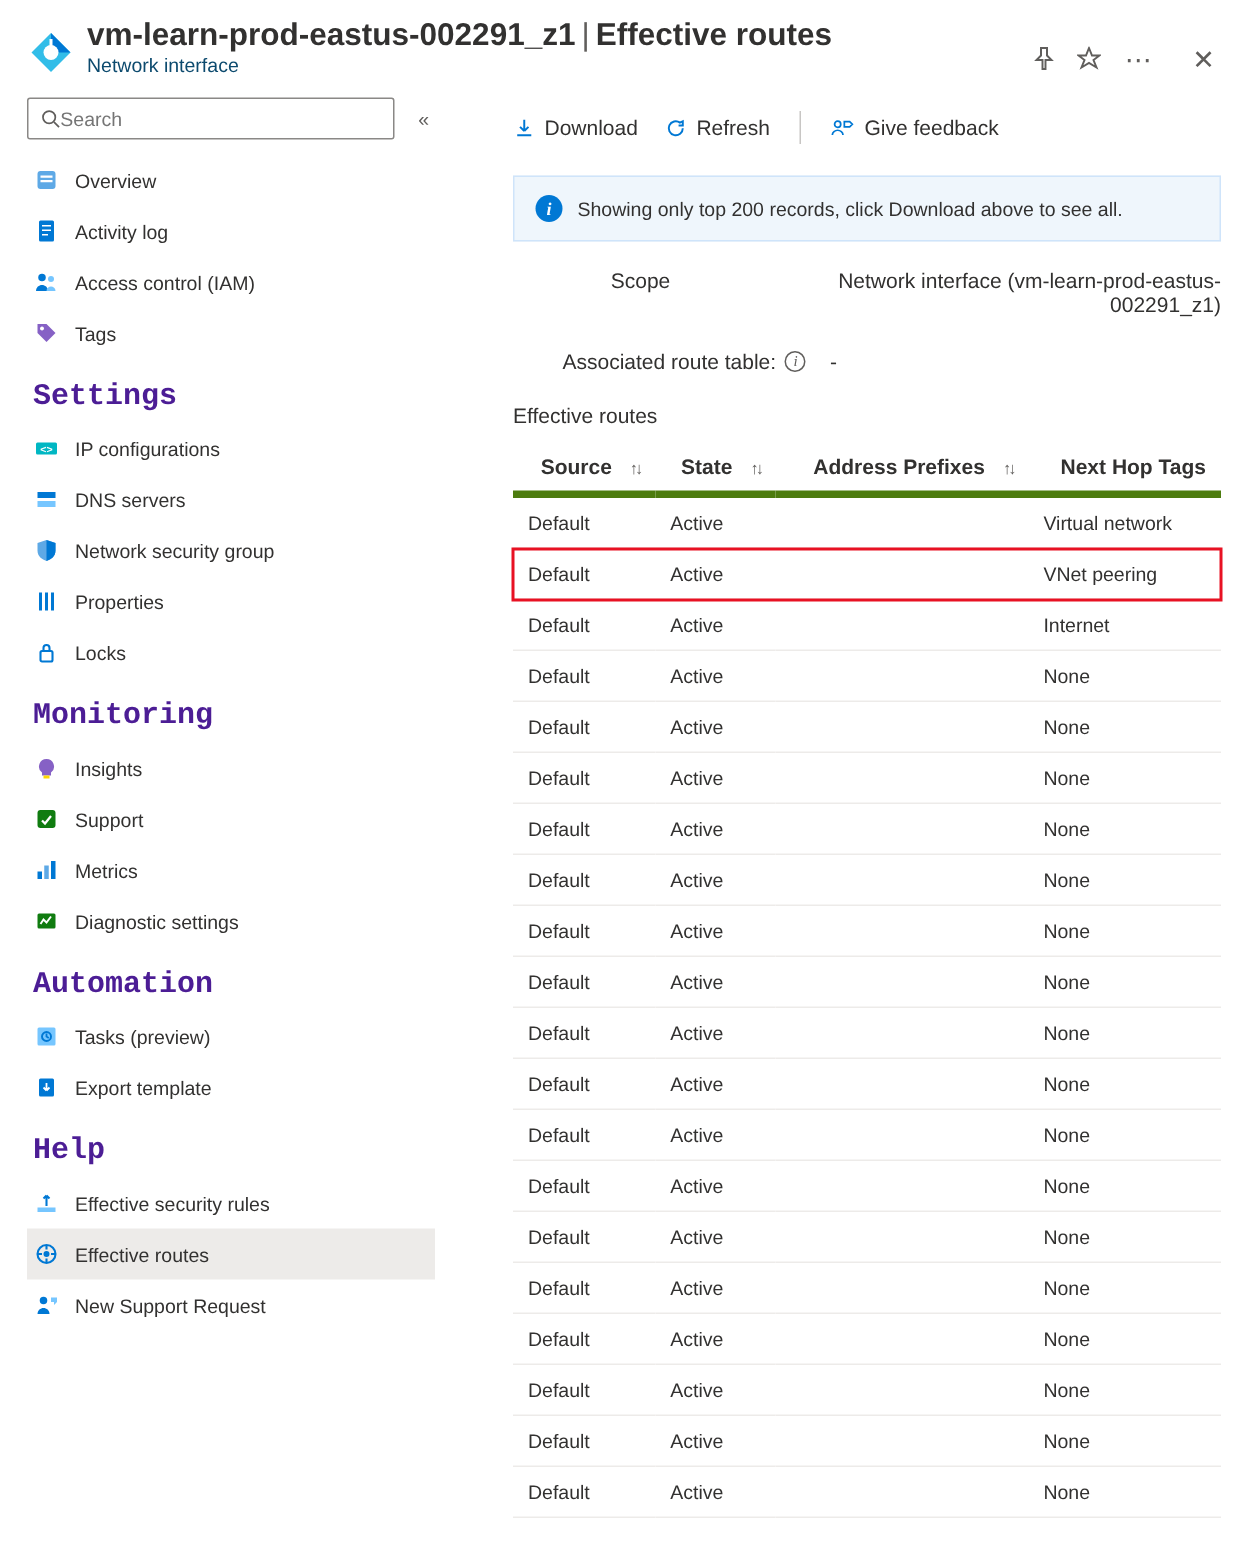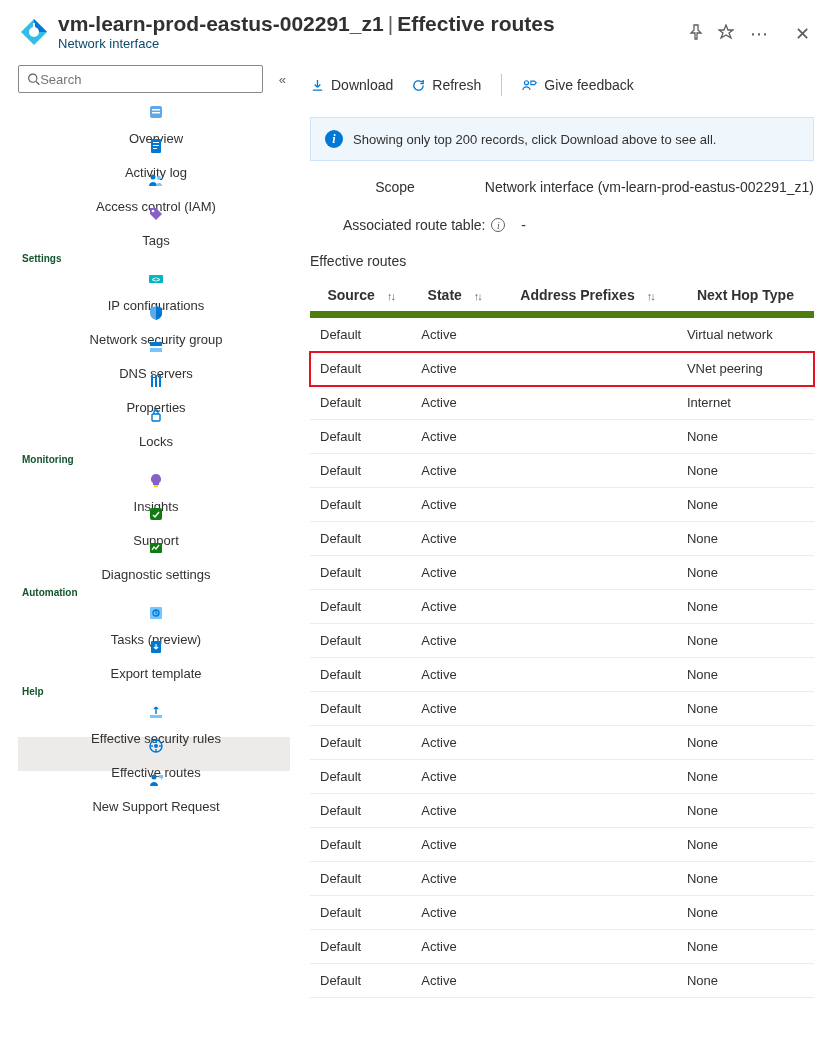--- a/index.html
+++ b/index.html
@@ -6,21 +6,21 @@
   body {
     font-family: "Segoe UI", -apple-system, sans-serif;
     font-size: 13px;
     color: #323130;
     background: #fff;
     width: 828px;
   }
   
   .header {
     display: flex;
-    align-items: center;
+    align-items: flex-end;
     padding: 12px 18px 8px 18px;
   }
   .header-icon {
     width: 32px; height: 32px;
     margin-right: 8px;
     display: flex; align-items: center; justify-content: center;
   }
   .header-title-block { flex: 1; }
   .header-title {
     font-size: 21px;
@@ -39,21 +39,21 @@
     padding-top: 4px;
   }
   .header-actions svg, .header-actions .dots {
     color: #605e5c;
     cursor: pointer;
   }
   .dots { font-size: 18px; letter-spacing: 1px; padding: 0 2px; }
   .close-x { font-size: 18px; color: #605e5c; margin-left: 10px; cursor: pointer; }
 
   
-  .body { display: flex; }
+  .body { display: flex; gap: 32px; }
   .sidebar { width: 290px; padding: 6px 0 0 18px; }
   .main { flex: 1; padding: 6px 14px 0 20px; }
 
   
   .search-row {
     display: flex;
     align-items: center;
     gap: 12px;
     margin-bottom: 10px;
   }
@@ -73,34 +73,34 @@
   .collapse-chevron { color: #605e5c; cursor: pointer; padding: 0 4px; font-size: 13px; }
 
   
   .nav-item {
     display: flex;
     align-items: center;
     height: 34px;
     padding-left: 4px;
     cursor: pointer;
     gap: 10px;
-    flex-direction: column;
   }
   .nav-item.selected { background: #edebe9; }
   .nav-icon {
     width: 18px; height: 18px;
     display: flex; align-items: center; justify-content: center;
     flex-shrink: 0;
   }
   .nav-label { font-size: 13px; color: #323130; }
   .nav-heading {
-    font-size: 10px;
+    font-size: 20px;
     font-weight: 600;
-    color: #14532d;
+    color: #4c1d95;
     padding: 14px 0 6px 4px;
+    font-family: Liberation Mono, monospace;
   }
 
   
   .toolbar {
     display: flex;
     align-items: center;
     gap: 18px;
     height: 40px;
     margin-bottom: 12px;
   }
@@ -172,24 +172,24 @@
     margin-bottom: 10px;
   }
 
   
   table {
     width: 100%;
     border-collapse: collapse;
     font-size: 13px;
   }
   thead th {
-    text-align: center;
+    text-align: right;
     font-weight: 600;
     padding: 8px 10px;
-    border-bottom: 7px solid #4d7c0f;
+    border-bottom: 5px solid #4d7c0f;
     font-size: 14px;
   }
   thead th .sort {
     color: #605e5c;
     font-size: 11px;
     margin-left: 12px;
     letter-spacing: -2px;
   }
   tbody td {
     padding: 9px 10px;
@@ -297,34 +297,34 @@
             <svg width="16" height="16" viewBox="0 0 16 16">
               <rect x="1" y="4" width="14" height="8" rx="1" fill="#00b7c3"></rect>
               <text x="8" y="11" font-size="7" text-anchor="middle" fill="#fff" font-weight="bold">&lt;&gt;</text>
             </svg>
           </span>
           <span class="nav-label">IP configurations</span>
         </div>
         <div class="nav-item">
           <span class="nav-icon">
             <svg width="16" height="16" viewBox="0 0 16 16">
+              <rect x="2" y="3" width="12" height="4" fill="#0078d4"></rect>
+              <rect x="2" y="9" width="12" height="4" fill="#76c6ff"></rect>
+            </svg>
+          </span>
+          <span class="nav-label">DNS servers</span>
+        </div>
+        <div class="nav-item">
+          <span class="nav-icon">
+            <svg width="16" height="16" viewBox="0 0 16 16">
               <path d="M8 1l6 2v5c0 4-3 6-6 7-3-1-6-3-6-7V3z" fill="#5ea9e6"></path>
               <path d="M8 1l6 2v5c0 4-3 6-6 7V1z" fill="#0078d4"></path>
             </svg>
           </span>
           <span class="nav-label">Network security group</span>
-        </div>
-        <div class="nav-item">
-          <span class="nav-icon">
-            <svg width="16" height="16" viewBox="0 0 16 16">
-              <rect x="2" y="3" width="12" height="4" fill="#0078d4"></rect>
-              <rect x="2" y="9" width="12" height="4" fill="#76c6ff"></rect>
-            </svg>
-          </span>
-          <span class="nav-label">DNS servers</span>
         </div>
         <div class="nav-item">
           <span class="nav-icon">
             <svg width="16" height="16" viewBox="0 0 16 16">
               <rect x="3" y="2" width="2" height="12" fill="#0078d4"></rect>
               <rect x="7" y="2" width="2" height="12" fill="#0078d4"></rect>
               <rect x="11" y="2" width="2" height="12" fill="#0078d4"></rect>
             </svg>
           </span>
           <span class="nav-label">Properties</span>
@@ -349,20 +349,30 @@
           <span class="nav-label">Insights</span>
         </div>
         <div class="nav-item">
           <span class="nav-icon">
             <svg width="16" height="16" viewBox="0 0 16 16">
               <rect x="2" y="2" width="12" height="12" rx="2" fill="#107c10"></rect>
               <path d="M5 9l2 2 4-5" stroke="#fff" stroke-width="1.5" fill="none"></path>
             </svg>
           </span>
           <span class="nav-label">Support</span>
+        </div>
+        <div class="nav-item">
+          <span class="nav-icon">
+            <svg width="16" height="16" viewBox="0 0 16 16">
+              <rect x="2" y="9" width="3" height="5" fill="#0078d4"></rect>
+              <rect x="6.5" y="5" width="3" height="9" fill="#5ea9e6"></rect>
+              <rect x="11" y="2" width="3" height="12" fill="#0078d4"></rect>
+            </svg>
+          </span>
+          <span class="nav-label">Metrics</span>
         </div>
         <div class="nav-item">
           <span class="nav-icon">
             <svg width="16" height="16" viewBox="0 0 16 16">
               <rect x="2" y="3" width="12" height="10" rx="1" fill="#107c10"></rect>
               <path d="M4 10l2-3 2 2 3-4" stroke="#fff" stroke-width="1.3" fill="none"></path>
             </svg>
           </span>
           <span class="nav-label">Diagnostic settings</span>
         </div>
@@ -471,21 +481,21 @@
     </div>
 
     <div class="section-title">Effective routes</div>
 
     <table>
       <thead>
           <tr id="thead-row">
             <th><span>Source</span><span class="sort">↑↓</span></th>
             <th><span>State</span><span class="sort">↑↓</span></th>
             <th><span>Address Prefixes</span><span class="sort">↑↓</span></th>
-            <th><span>Next Hop Type</span></th>
+            <th><span>Next Hop Tags</span></th>
           </tr>
         </thead>
       <tbody id="tbody">
           <tr>
             <td>Default</td>
             <td>Active</td>
             <td></td>
             <td>Virtual network</td>
           </tr>
           <tr class="highlighted">

